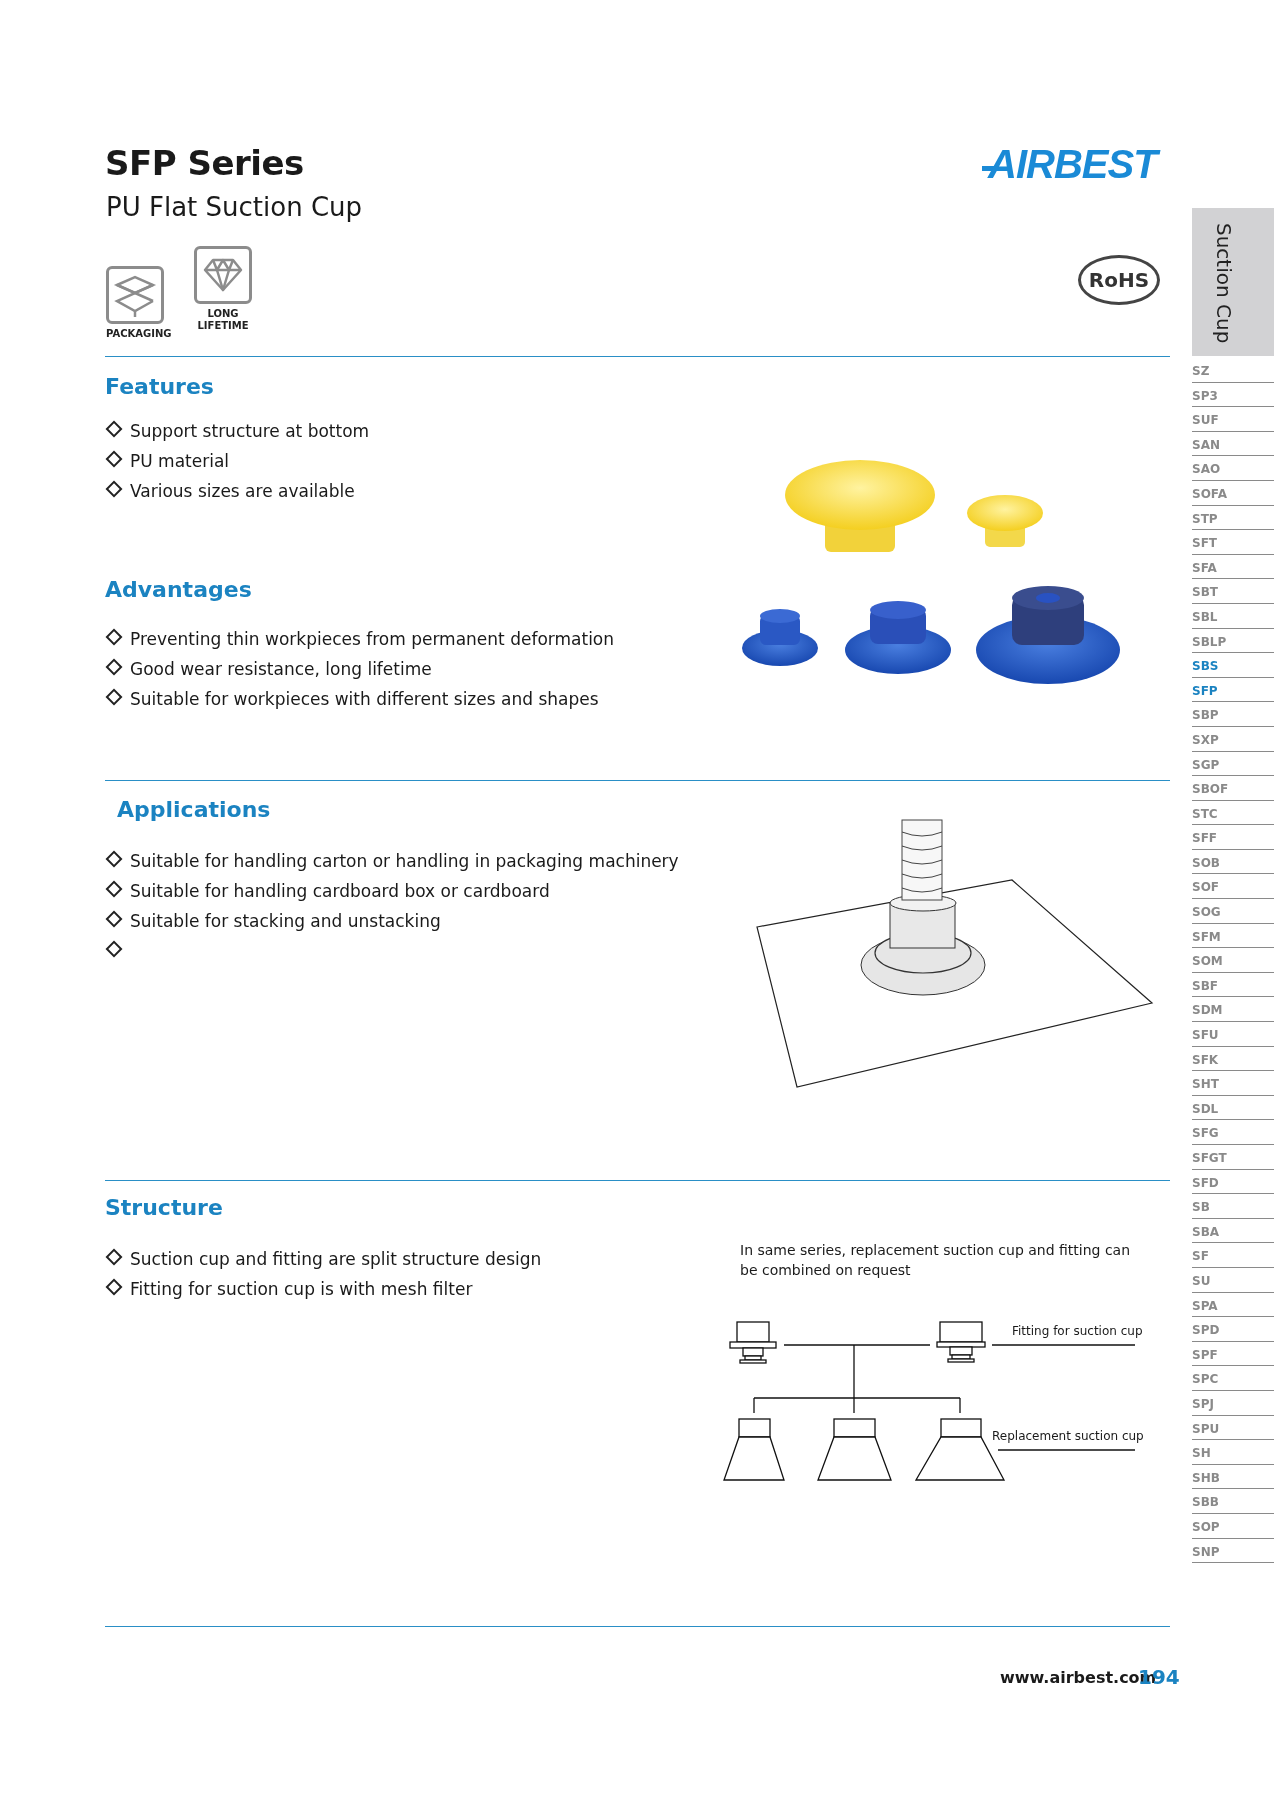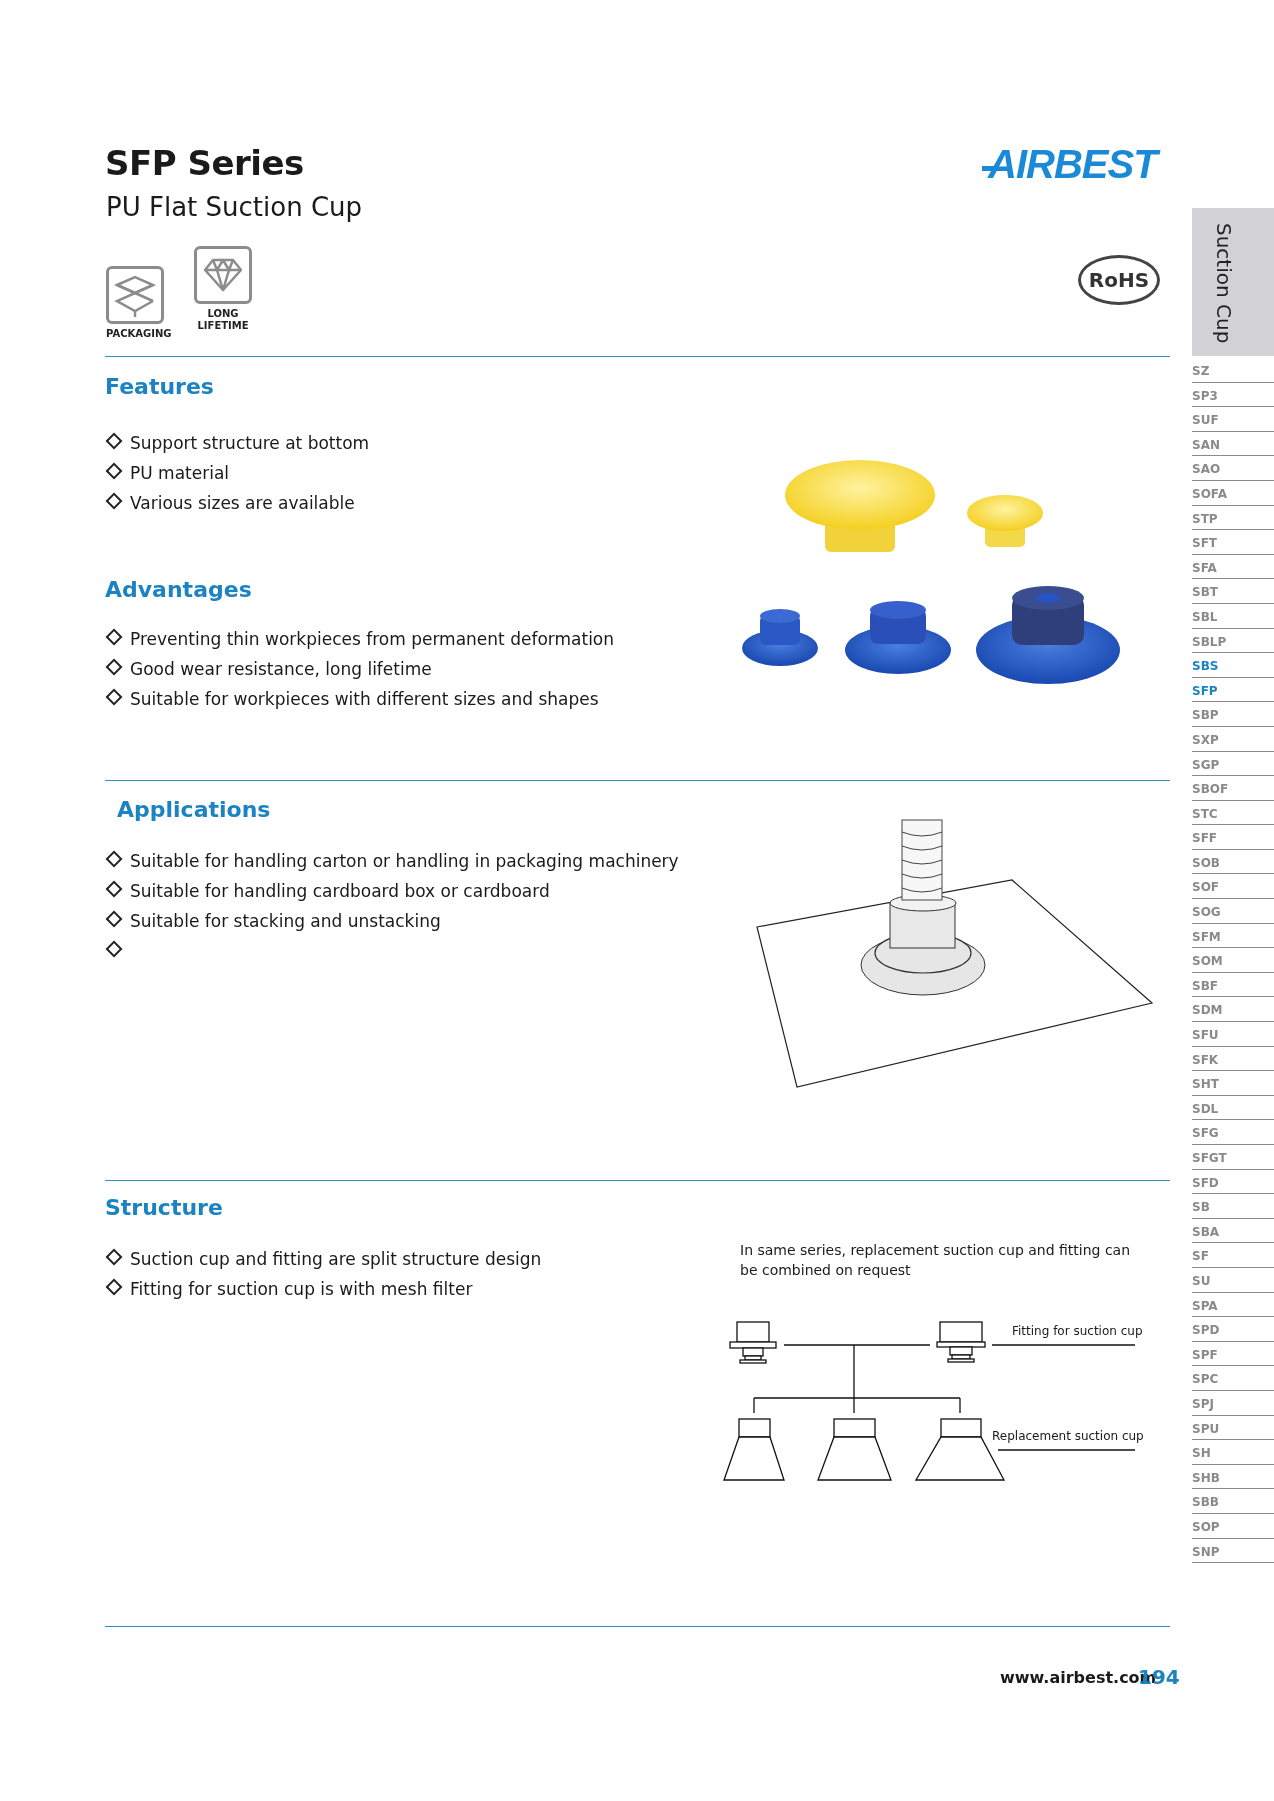--- a/index.html
+++ b/index.html
@@ -125,21 +125,21 @@
     <div class="item">SOP</div>
     <div class="item">SNP</div>
   </div>
 
 <div class="abs hr" style="top:356px;"></div>
 <div class="abs hr" style="top:780px;"></div>
 <div class="abs hr" style="top:1180px;"></div>
 <div class="abs hr" style="top:1626px;"></div>
 
 <div class="abs section-title" style="top:374px;">Features</div>
-<ul class="bullets" style="top:428px;">
+<ul class="bullets" style="top:416px;">
   <li><span class="dia"></span><span>Support structure at bottom</span></li>
   <li><span class="dia"></span><span>PU material</span></li>
   <li><span class="dia"></span><span>Various sizes are available</span></li>
 </ul>
 
 <div class="abs section-title" style="top:577px;">Advantages</div>
 <ul class="bullets" style="top:624px;">
   <li><span class="dia"></span><span>Preventing thin workpieces from permanent deformation</span></li>
   <li><span class="dia"></span><span>Good wear resistance, long lifetime</span></li>
   <li><span class="dia"></span><span>Suitable for workpieces with different sizes and shapes</span></li>

